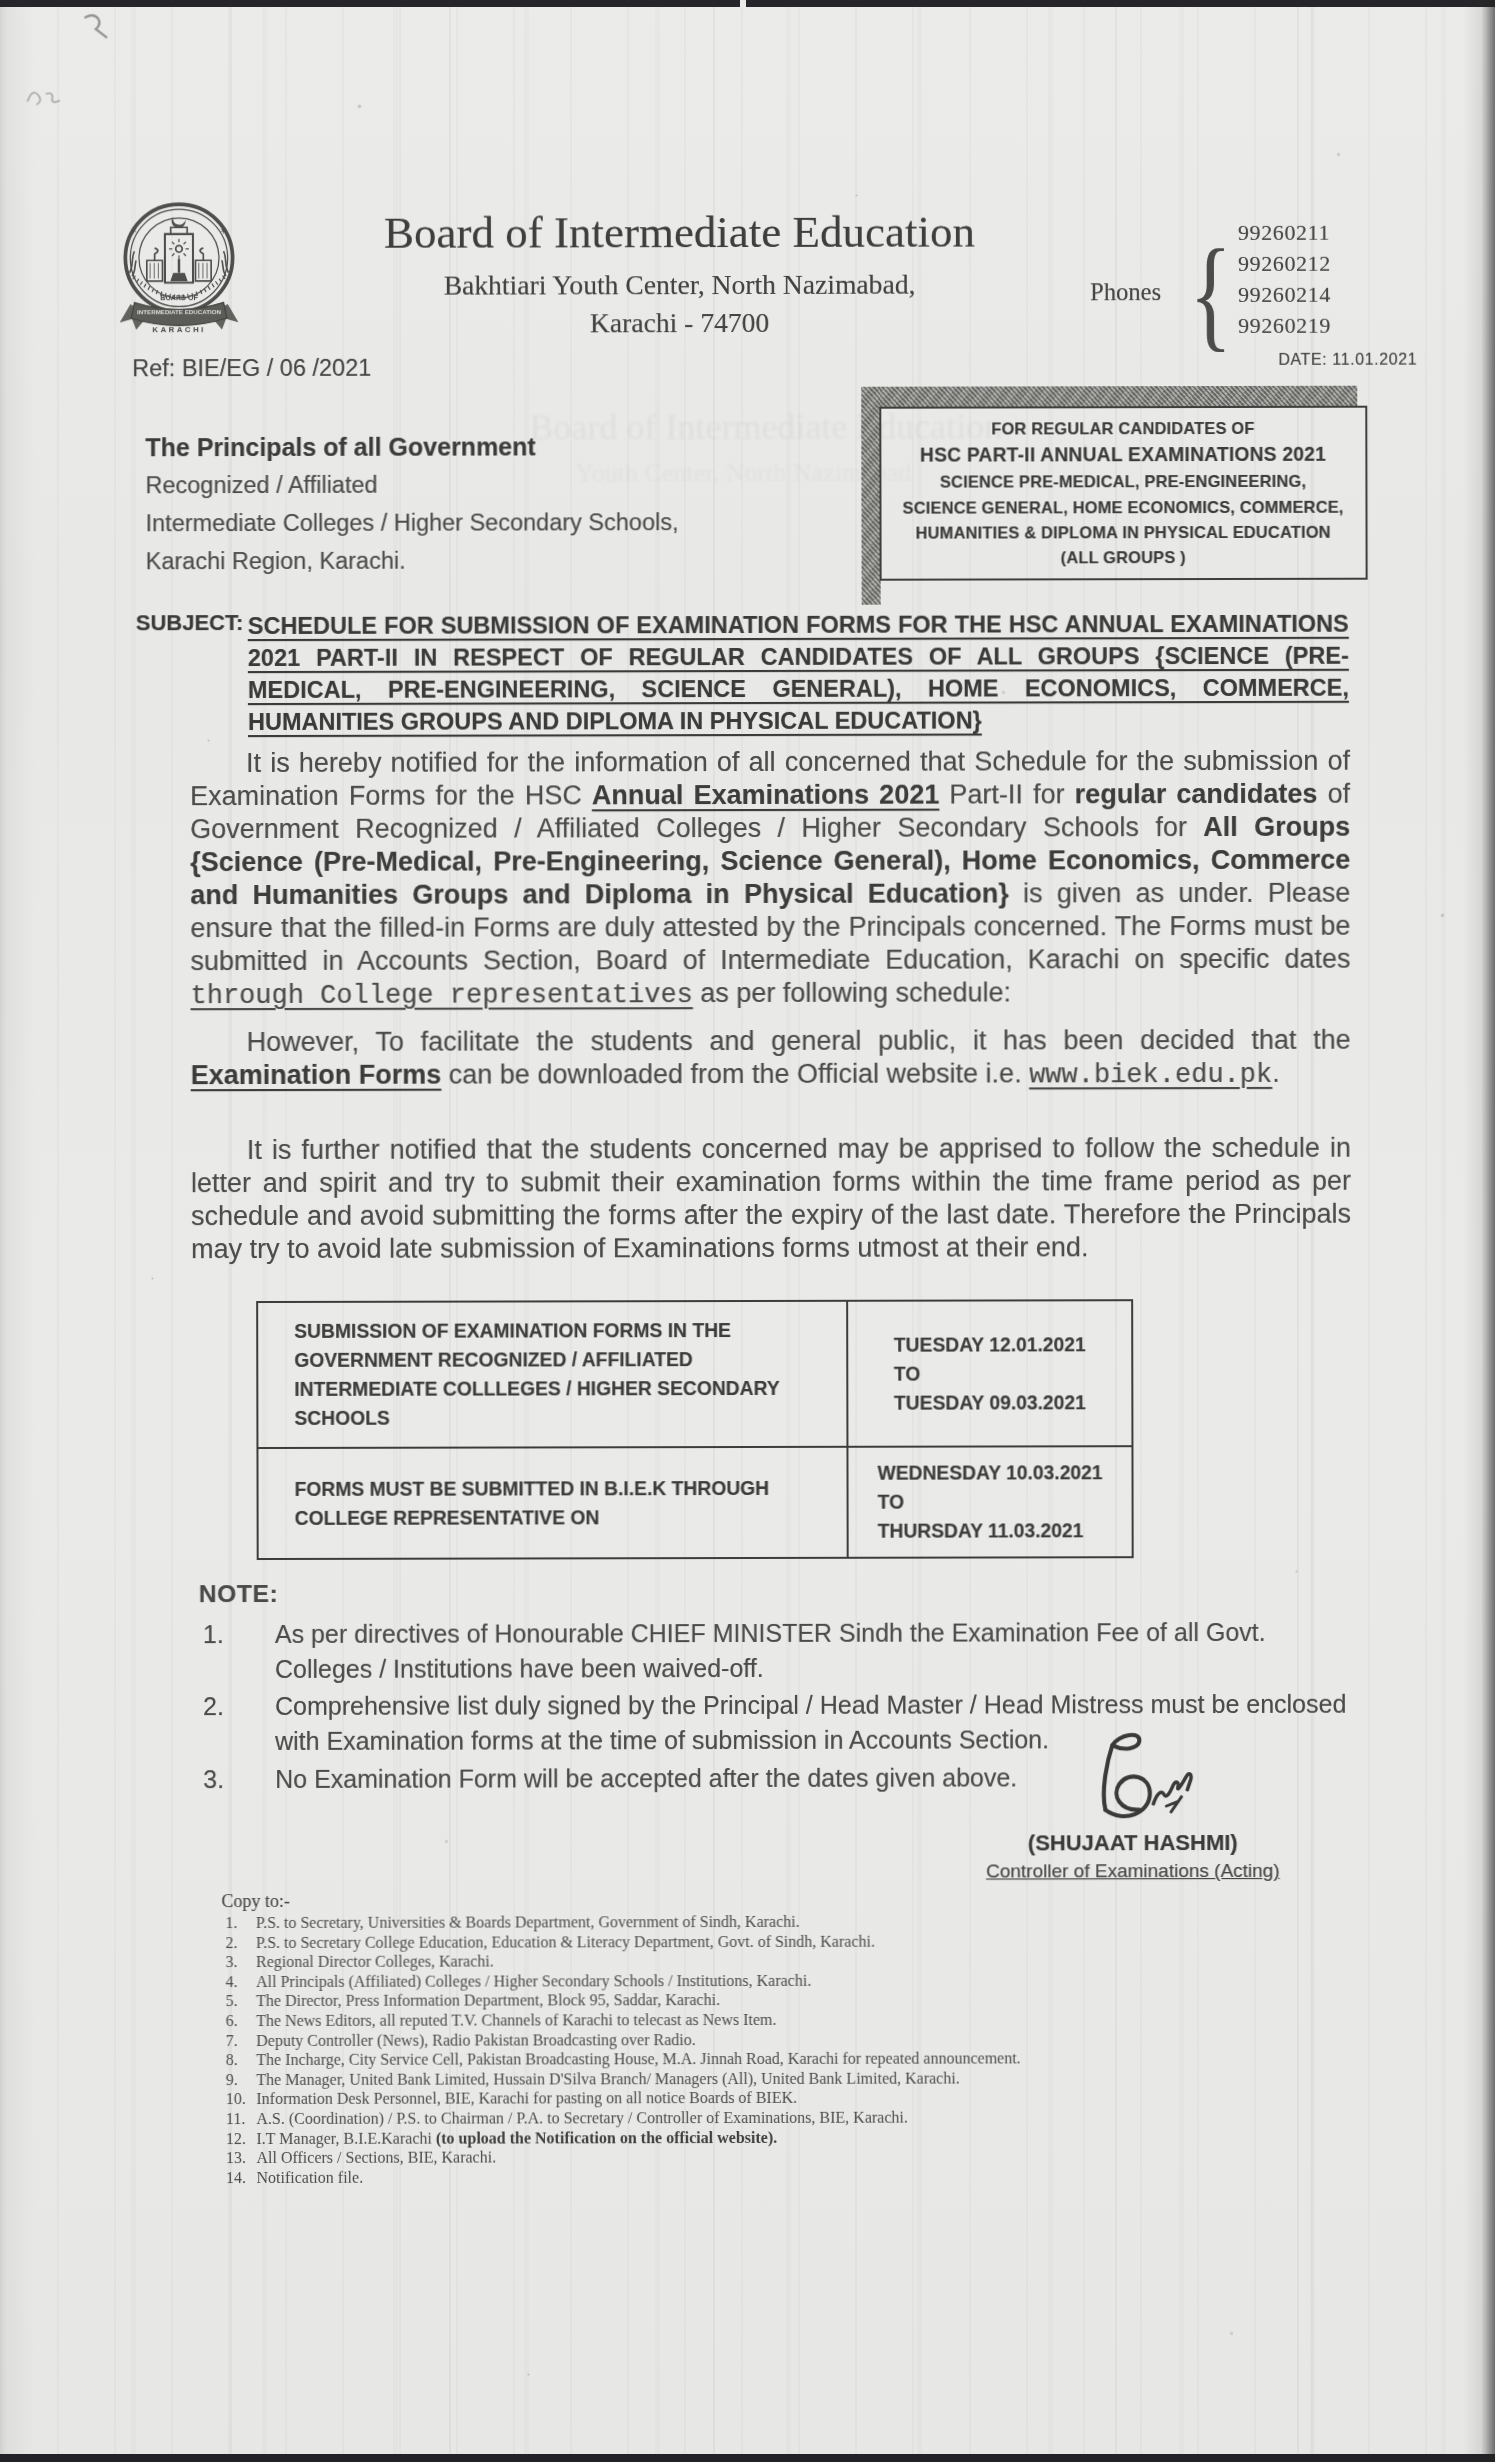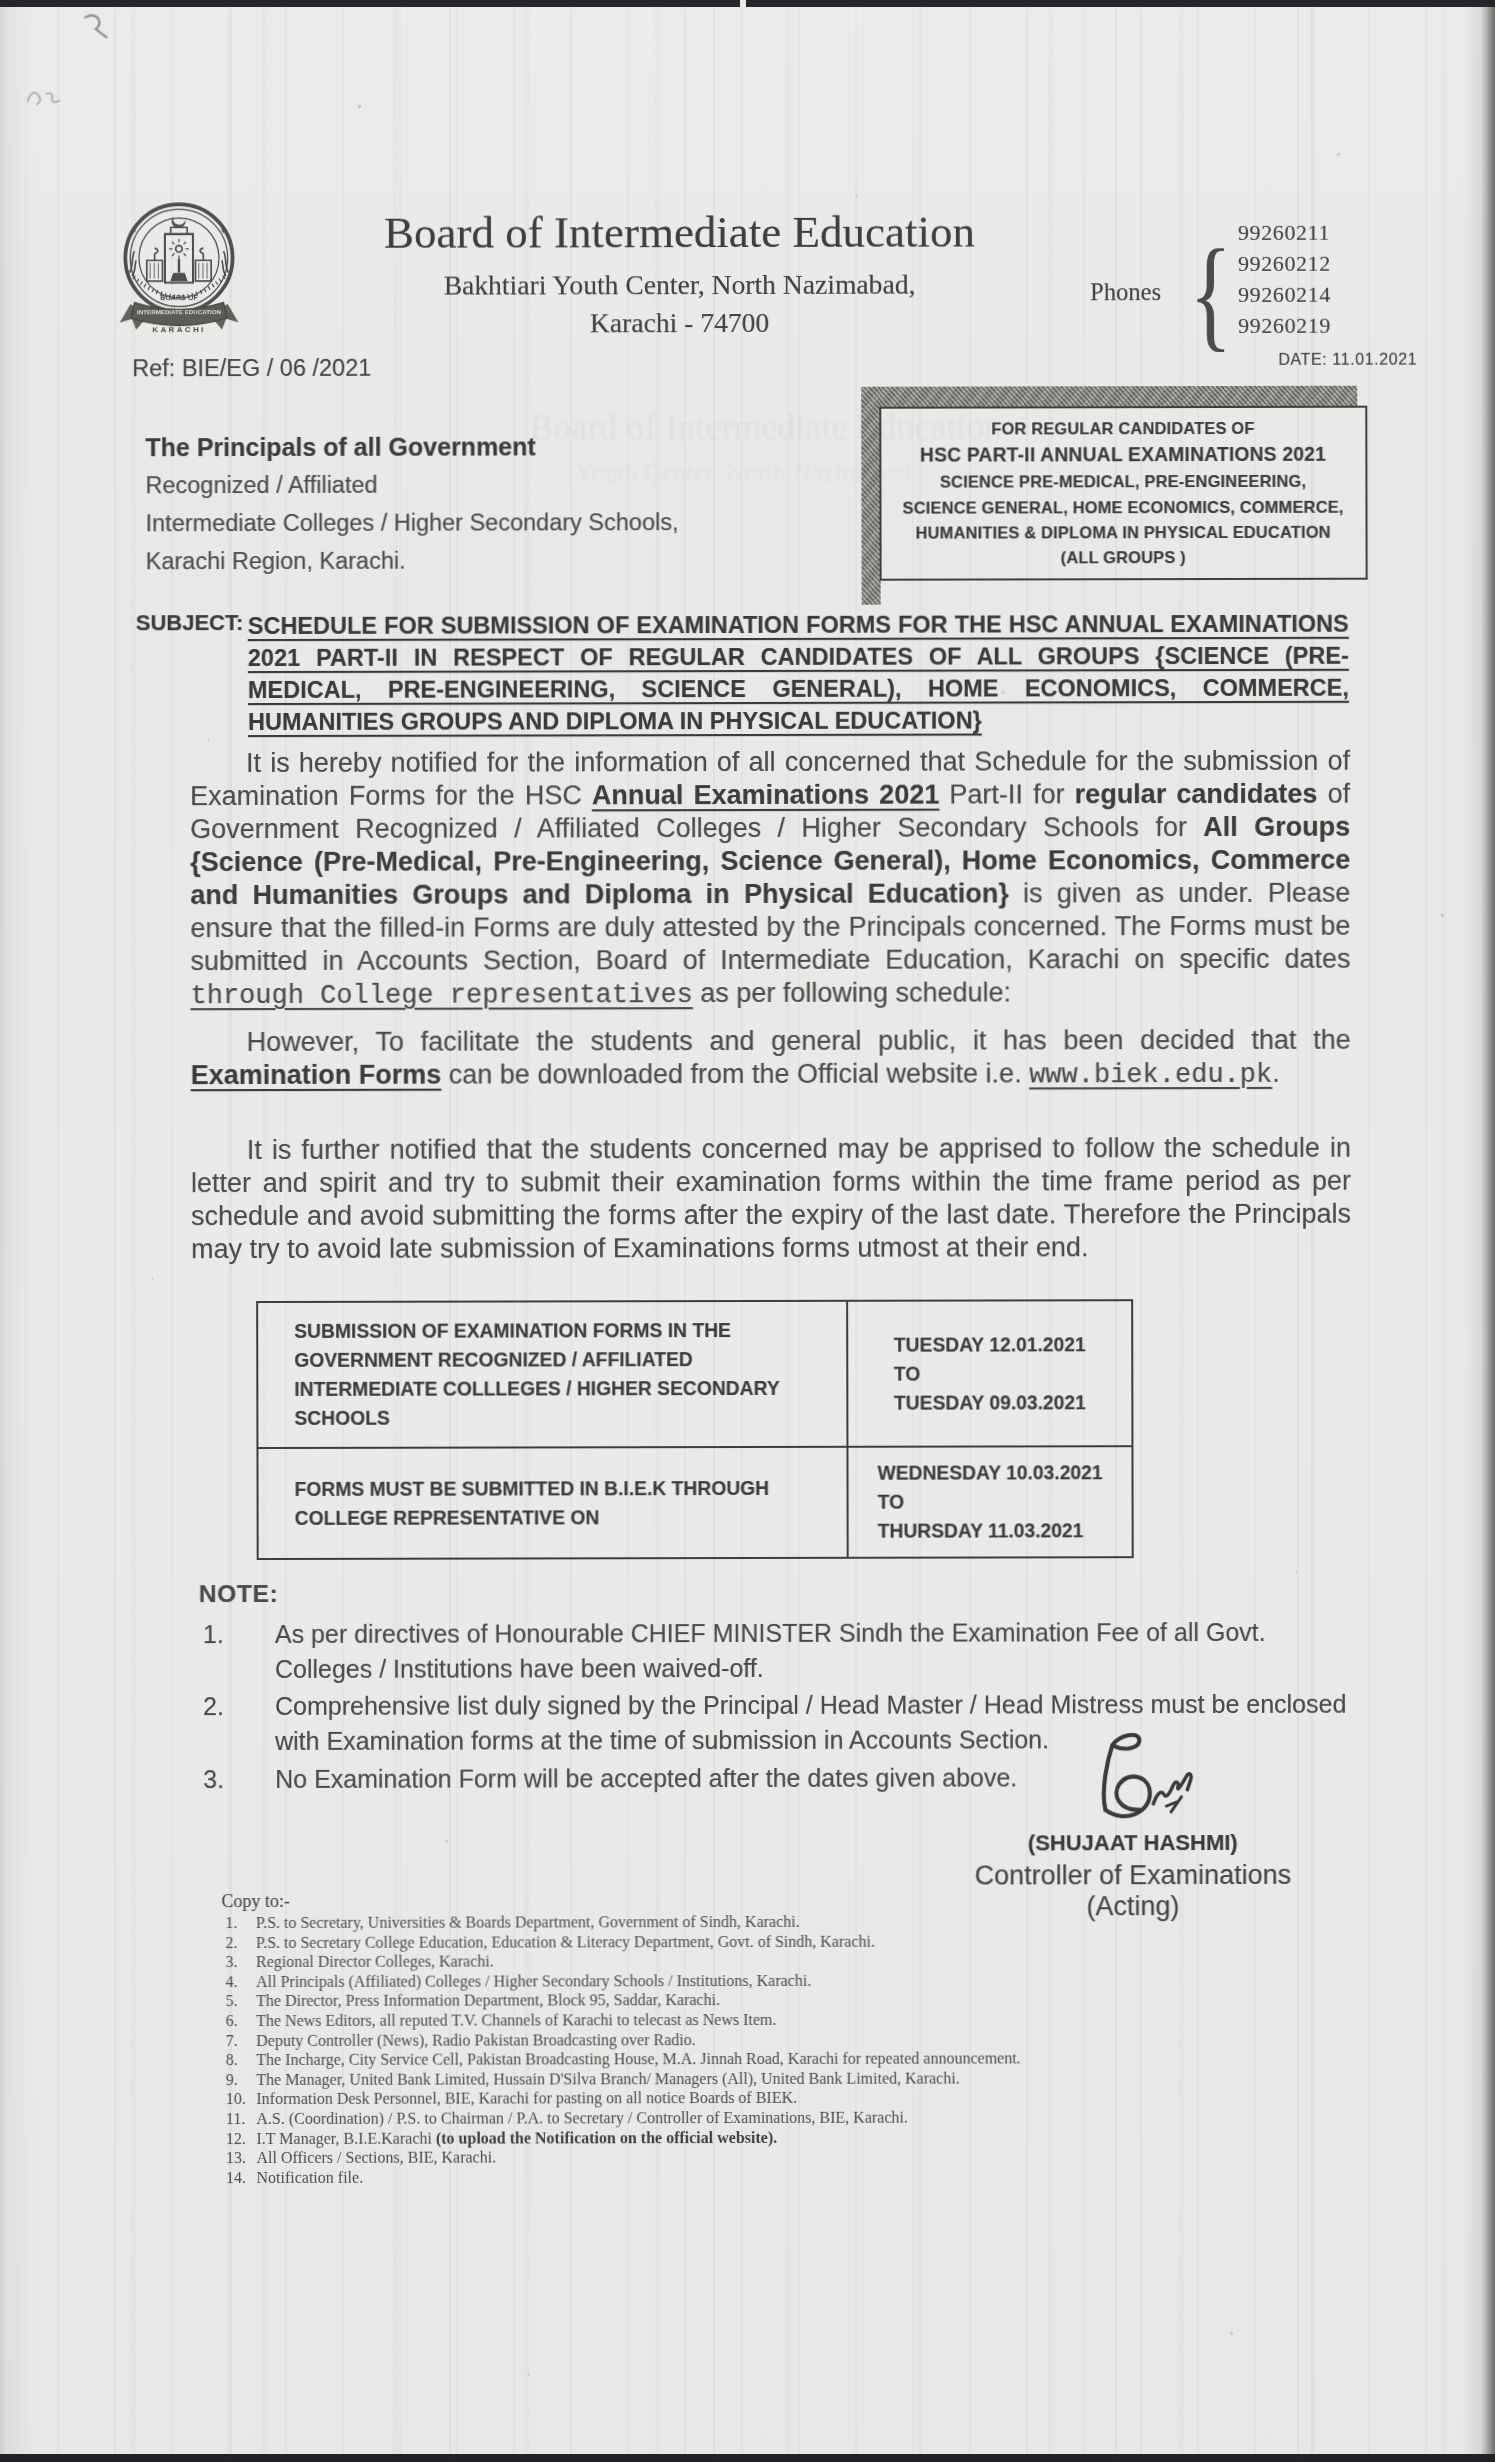--- a/index.html
+++ b/index.html
@@ -95,21 +95,21 @@
 6; }
   .note-list { left:202px; top:1616px; width:1161px; }
   .note-item { display:flex; margin-bottom:2.3px; font-size:25px; line-height:35px; color:#4b4b49; }
   .note-num { width:72px; flex-shrink:0; }
   .note-text { flex:1; }
 
   
   .sig1 { left:938px; top:1733px; width:387px; height:164px; }
   .sig1 svg { position:absolute; left:117px; top:0; }
   .sig1-name  { position:absolute; left:0; top:98px; width:387px; text-align:center; font-weight:bold; font-size:22px; color:#3a3a38; }
-  .sig1-title { position:absolute; left:0; top:128px; width:387px; text-align:center; font-size:27px; color:#454543; }
+  .sig1-title { position:absolute; left:0; top:128px; width:387px; text-align:center; font-size:19px; color:#454543;text-decoration:underline; }
 
   .copy-label { left:220px; top:1890px; font-size:18px; color:#484846; }
   .copy-list { left:224px; top:1912px; width:1149px; font-family:"Liberation Serif", serif; font-size:16px; line-height:19.6px; color:#4c4c4a; }
   .copy-item { display:flex; }
   .copy-num { width:30.5px; flex-shrink:0; }
   .copy-text .seg-b { font-weight:bold; color:#3e3e3c; }
 
   .sig2 { left:961px; top:2051px; width:387px; height:258px; }
   .sig2 svg { position:absolute; left:111px; top:0; }
   .sig2-name   { position:absolute; left:0; top:183px; width:387px; text-align:center; font-weight:bold; font-size:20px; color:#3b3b39; }

